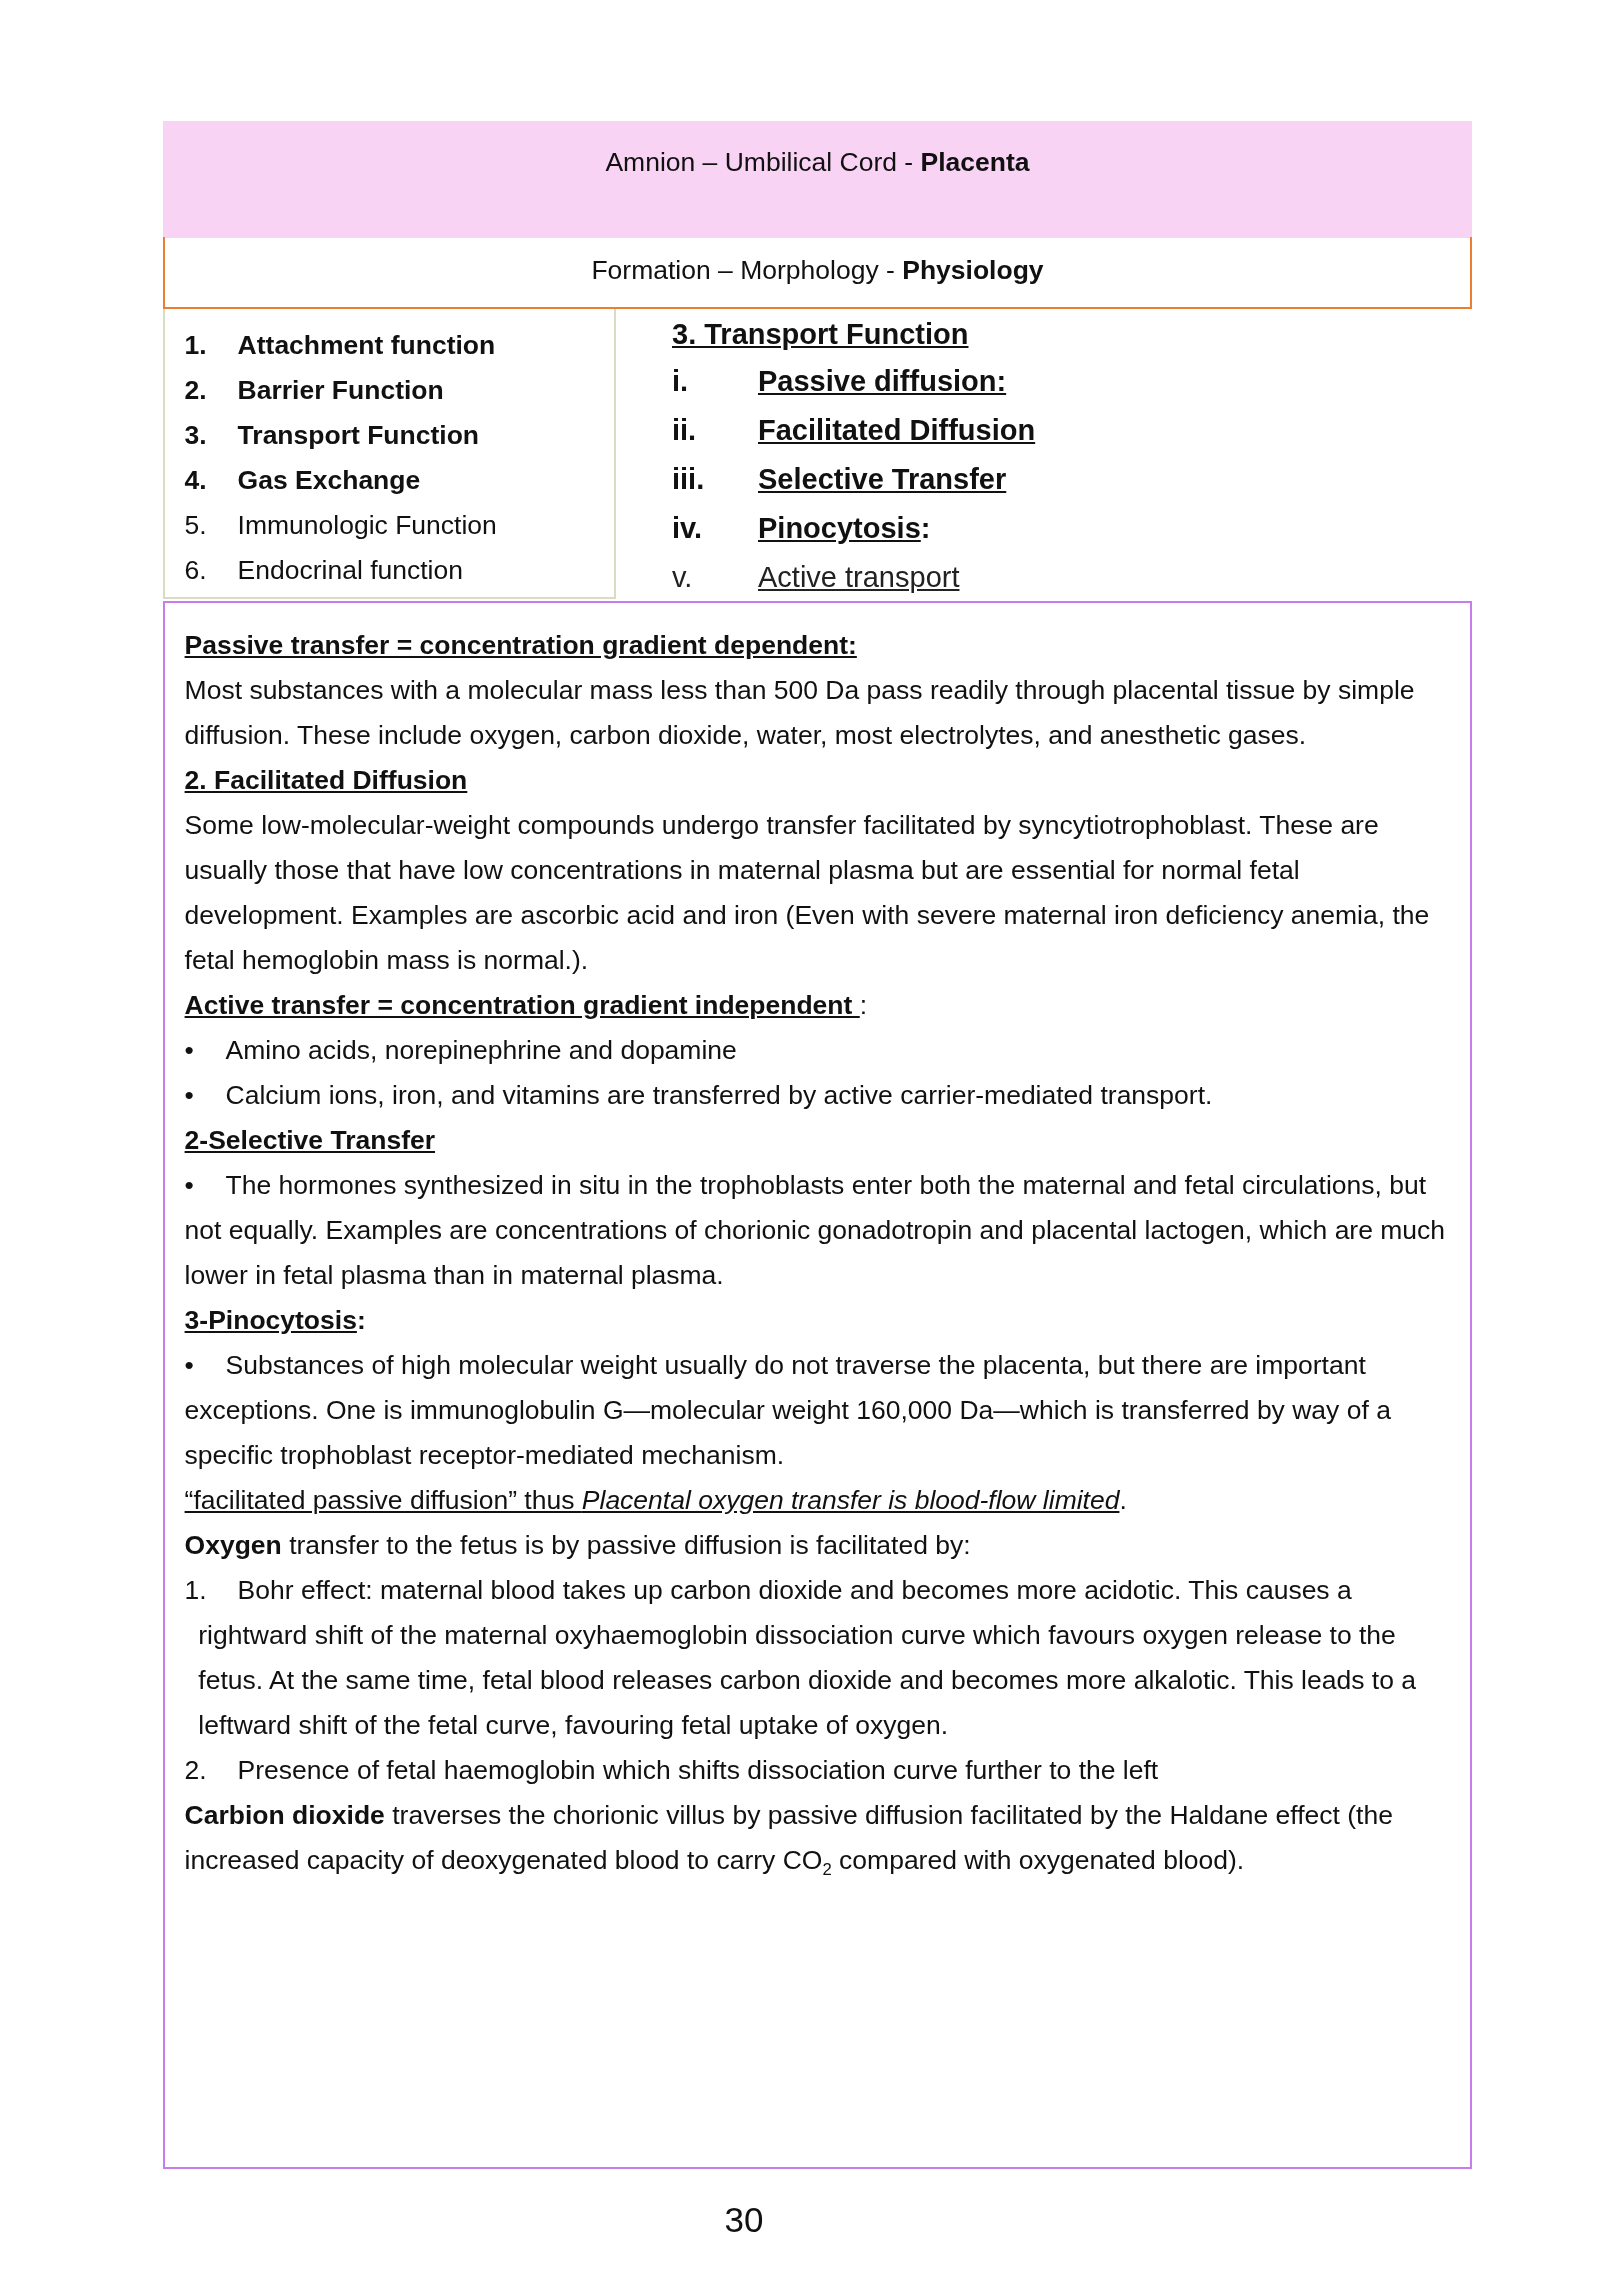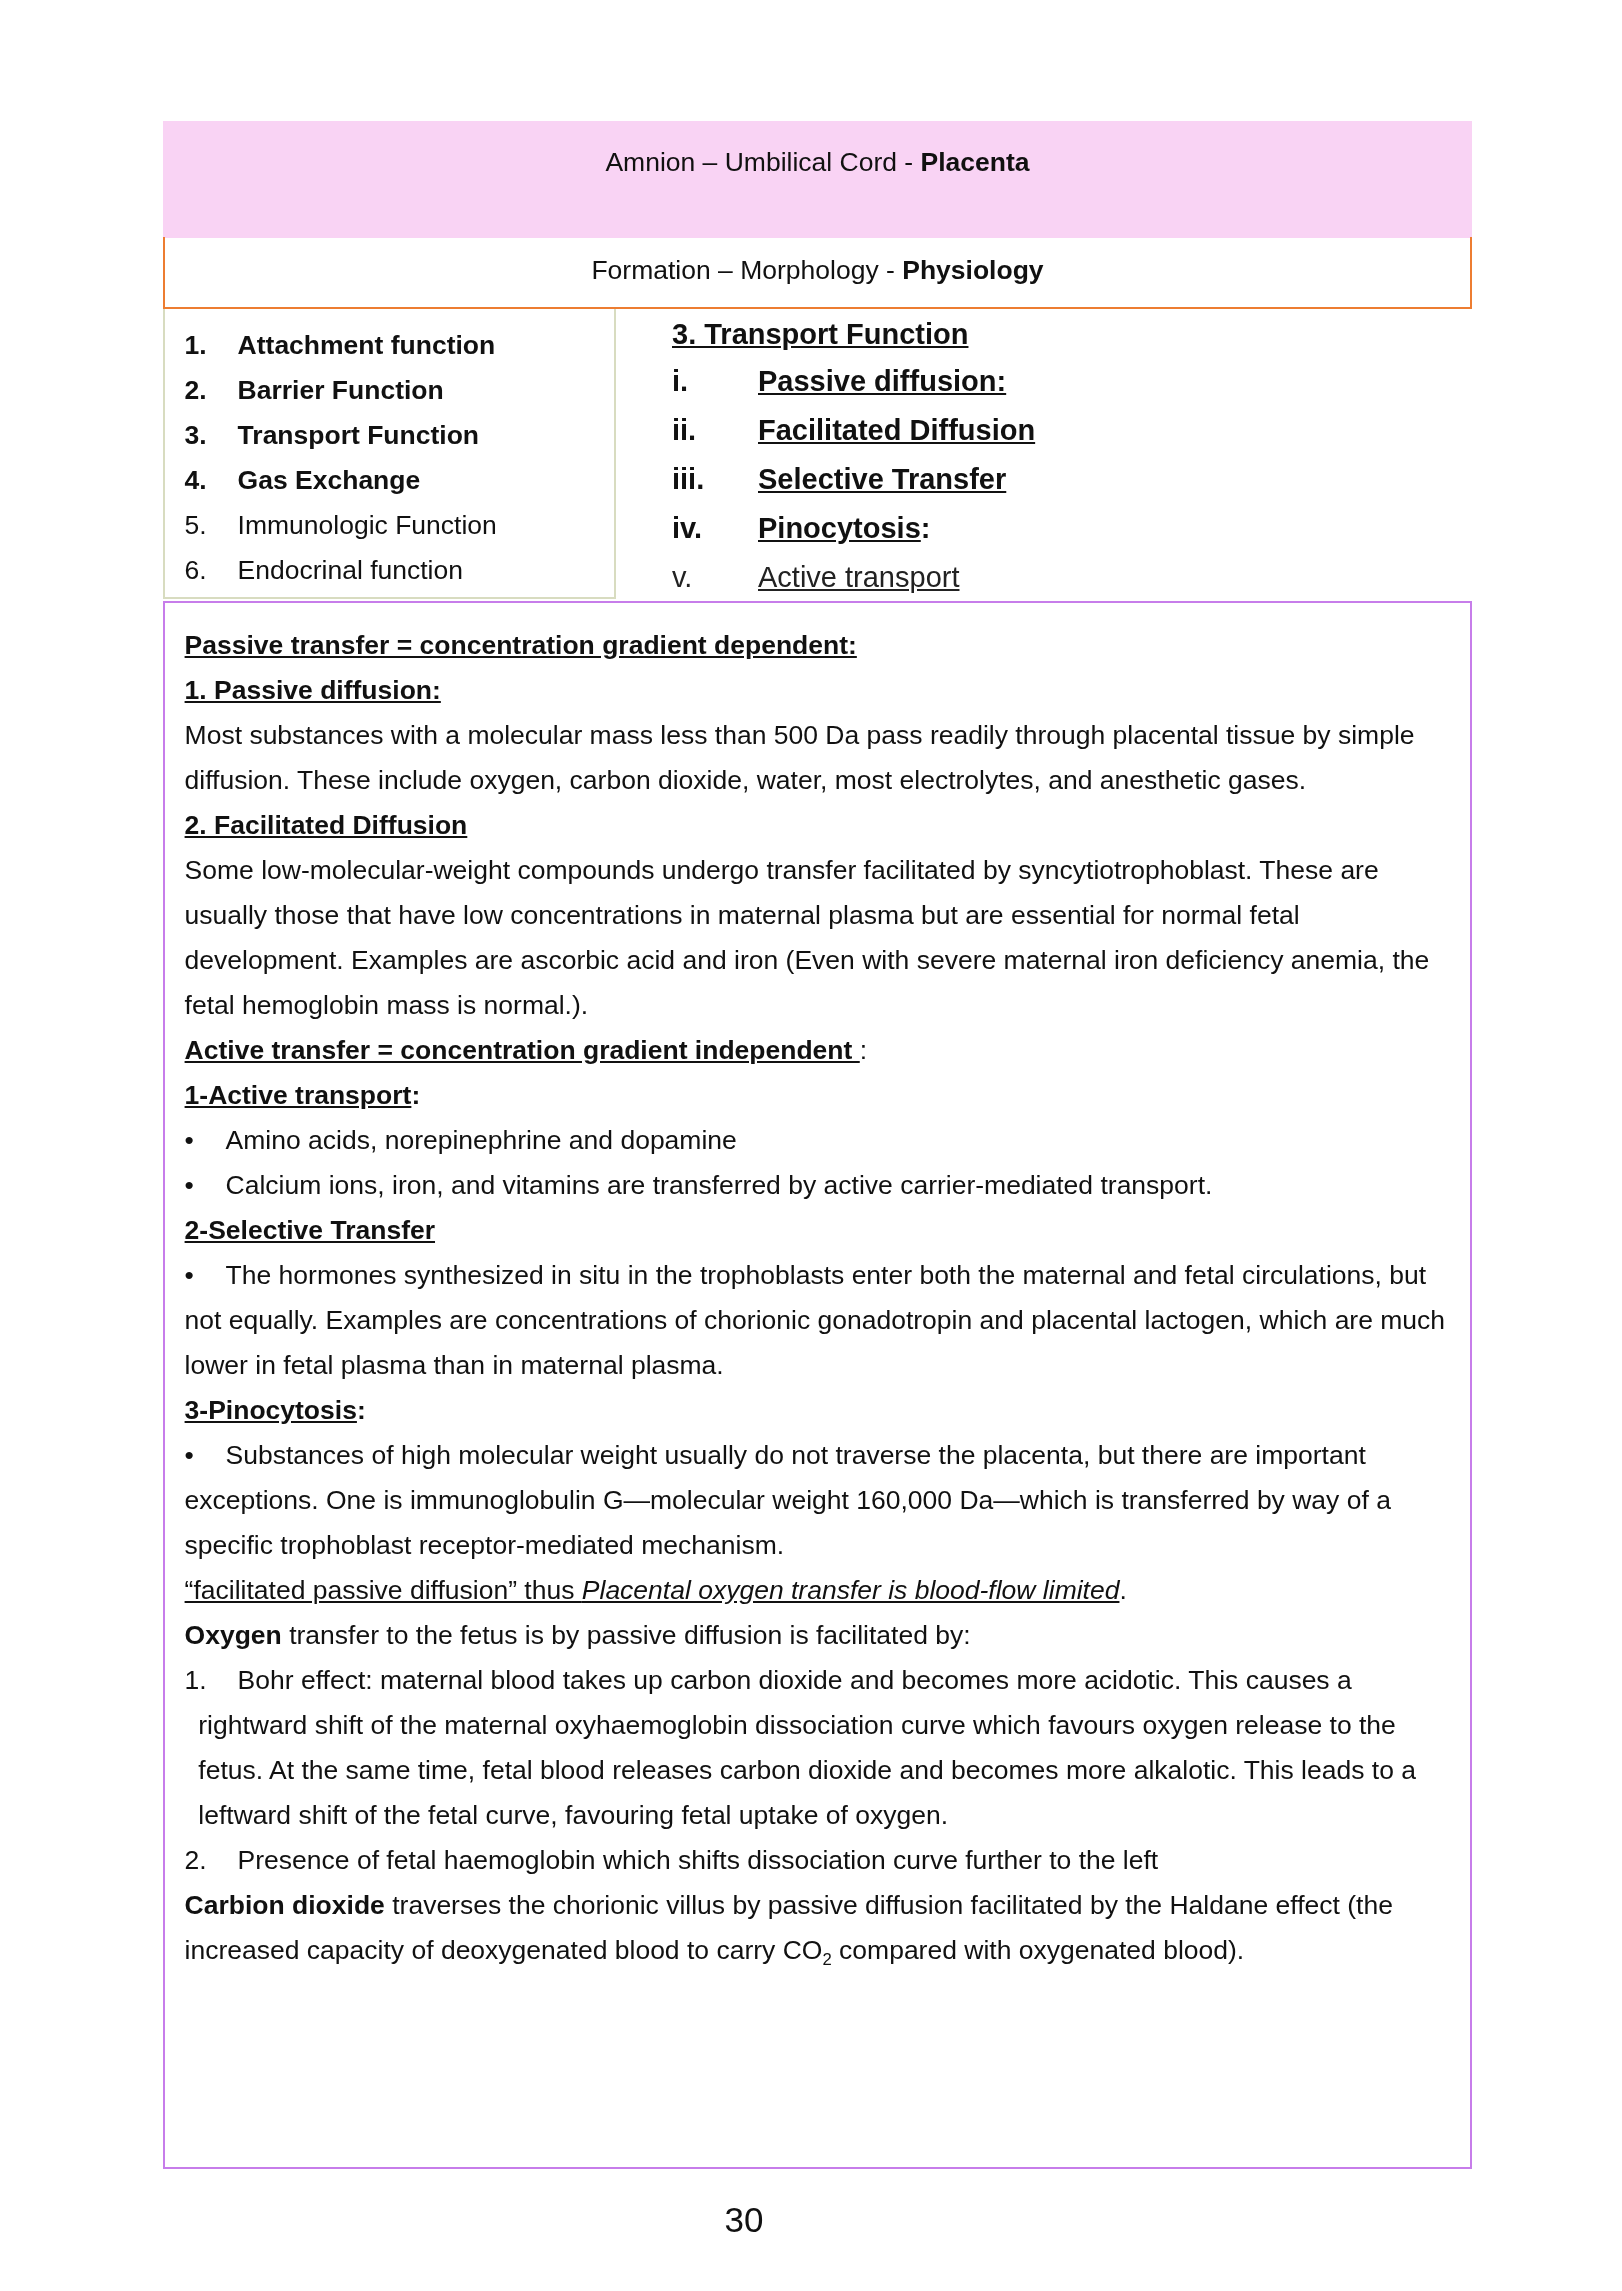--- a/index.html
+++ b/index.html
@@ -117,26 +117,24 @@
       <span>:</span>
     </div>
   <div class="row last">
       <span class="num">v.</span>
       <span class="lbl">Active transport</span>
     </div>
 </div>
 
 <div class="content-box">
   <p class="b u">Passive transfer = concentration gradient dependent:</p>
-  <p class="b u">1. Passive diffusion:</p>
   <p>Most substances with a molecular mass less than 500 Da pass readily through placental tissue by simple diffusion. These include oxygen, carbon dioxide, water, most electrolytes, and anesthetic gases.</p>
   <p class="b u">2. Facilitated Diffusion</p>
   <p>Some low-molecular-weight compounds undergo transfer facilitated by syncytiotrophoblast. These are usually those that have low concentrations in maternal plasma but are essential for normal fetal development. Examples are ascorbic acid and iron (Even with severe maternal iron deficiency anemia, the fetal hemoglobin mass is normal.).</p>
   <p><span class="b u">Active transfer = concentration gradient independent </span><span>:</span></p>
-  <p><span class="b u">1-Active transport</span><span class="b">:</span></p>
   <div class="bullet">
       <span class="dot">•</span>
       <span>Amino acids, norepinephrine and dopamine</span>
     </div>
   <div class="bullet">
       <span class="dot">•</span>
       <span>Calcium ions, iron, and vitamins are transferred by active carrier-mediated transport.</span>
     </div>
   <p class="b u">2-Selective Transfer</p>
   <p class="bullet-inline"><span class="dot">•</span><span>The hormones synthesized in situ in the trophoblasts enter both the maternal and fetal circulations, but not equally. Examples are concentrations of chorionic gonadotropin and placental lactogen, which are much lower in fetal plasma than in maternal plasma.</span></p>

